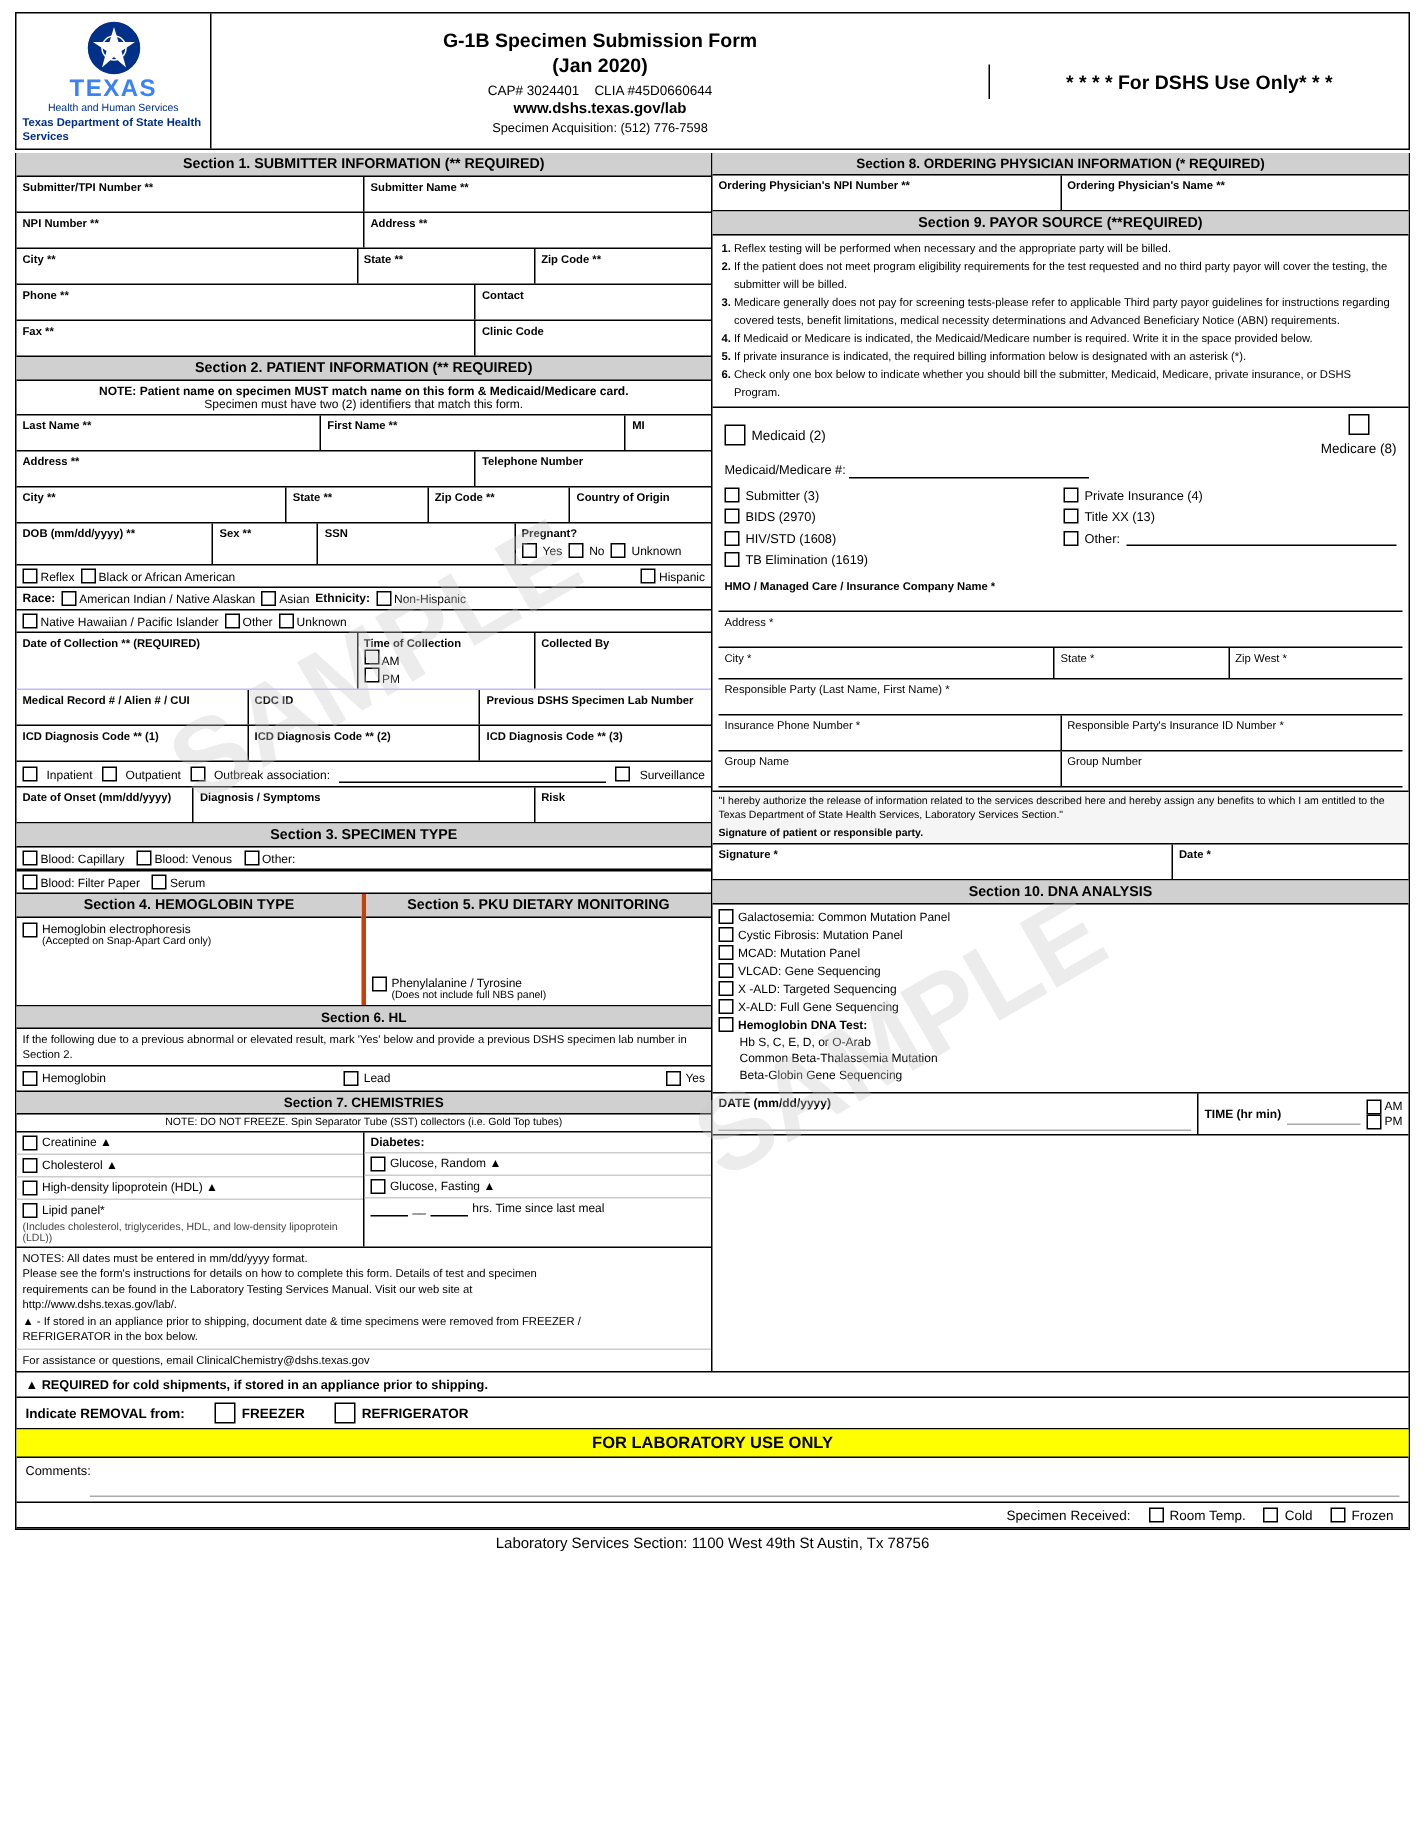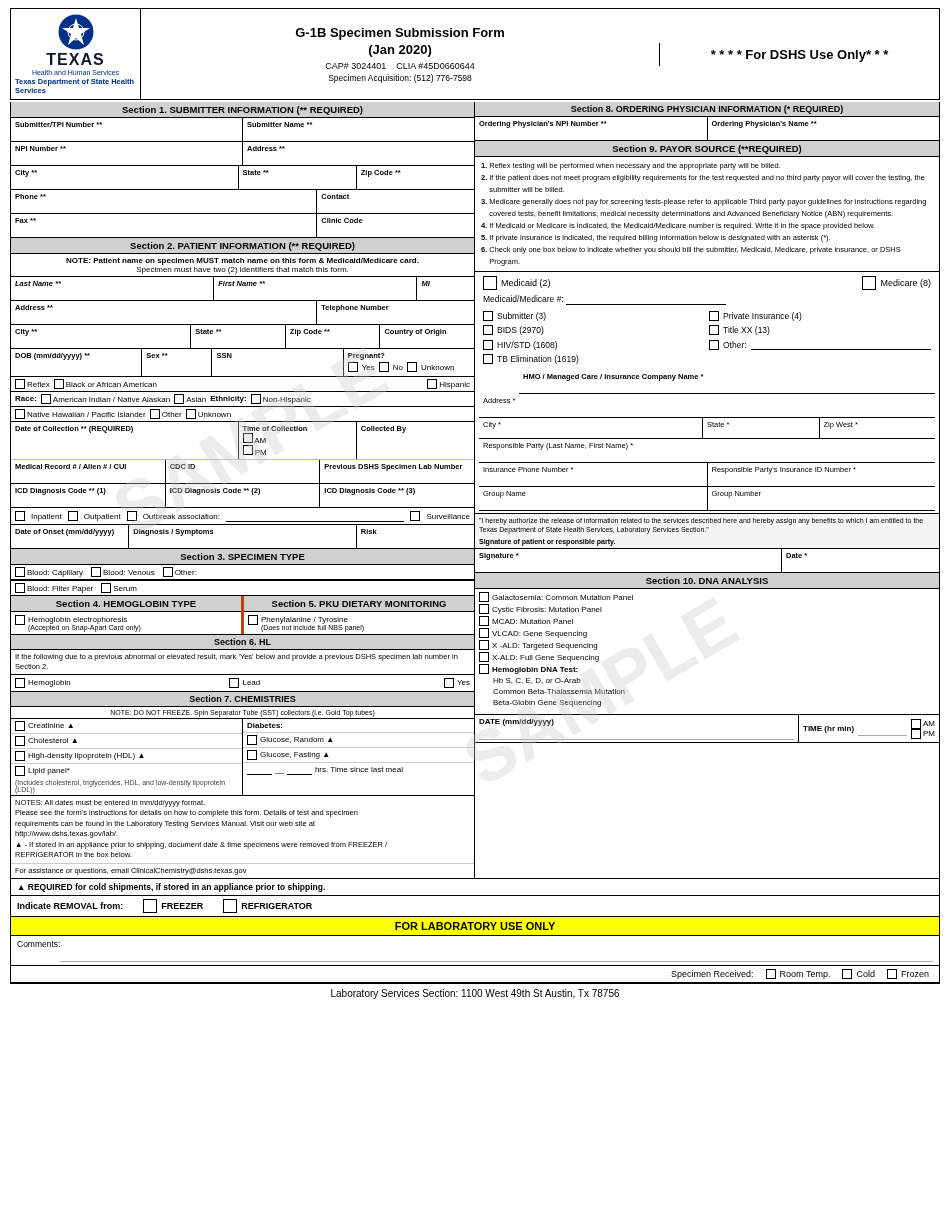--- a/index.html
+++ b/index.html
@@ -33,21 +33,21 @@
       align-items: center;
     }
     .texas-logo {
       display: flex;
       flex-direction: column;
       align-items: center;
     }
     .texas-text {
       font-size: 16px;
       font-weight: bold;
-      color: #0f172a;
+      color: #3b82f6;
       letter-spacing: 1px;
     }
     .hhs-text {
       font-size: 7px;
       color: #003087;
       text-align: center;
       line-height: 1.2;
     }
     .dept-text {
       font-size: 7.5px;
@@ -136,21 +136,20 @@
       text-align: center;
       padding: 2px 4px;
       font-size: 8px;
       border-bottom: 1px solid #000;
     }
     .note-text strong { font-size: 8px; }
     
     .patient-name-row {
       display: flex;
       border-bottom: 1px solid #000;
-      font-style: italic;
     }
     
     .checkbox-item {
       display: flex;
       align-items: center;
       gap: 2px;
       font-size: 8px;
     }
     .cb {
       width: 10px;
@@ -453,20 +452,21 @@
       <div class="dept-text">Texas Department of State
 Health Services</div>
     </div>
     <div class="header-center">
       <div class="form-title">G-1B Specimen Submission Form</div>
       <div class="form-title">(Jan 2020)</div>
       <div class="cap-clia">
         <span>CAP# 3024401</span>&nbsp;&nbsp;&nbsp;
         <span>CLIA #45D0660644</span>
       </div>
+      <div class="website">www.dshs.texas.gov/lab</div>
       <div class="spec-acq">Specimen Acquisition: (512) 776-7598</div>
     </div>
     <div class="header-right">* * * *  For DSHS Use Only* * *</div>
   </div>
 
   <div class="main-grid">
 
     <div class="left-col">
 
       <div class="section-header">Section 1.  SUBMITTER INFORMATION  (** REQUIRED)</div>
@@ -762,21 +762,21 @@
           <div style="padding:3px 4px;font-size:8px;display:flex;align-items:flex-start;gap:3px;">
             <span class="cb"></span>
             <div>
               <div>Hemoglobin electrophoresis</div>
               <div style="font-size:7px;">(Accepted on Snap-Apart Card only)</div>
             </div>
           </div>
         </div>
         <div class="sec45-right">
           <div class="section-header">Section 5.  PKU DIETARY MONITORING</div>
-          <div style="padding:3px 4px;font-size:8px;display:flex;align-items:flex-start;gap:3px;">
+          <div style="padding:3px 4px;font-size:8px;display:flex;align-items:flex-start;gap:3px;margin-top:36px;">
             <span class="cb"></span>
             <div>
               <div>Phenylalanine / Tyrosine</div>
               <div style="font-size:7px;">(Does not include full NBS panel)</div>
             </div>
           </div>
         </div>
       </div>
 
       <div class="sec6">
@@ -904,21 +904,21 @@
           <span>Check only one box below to indicate whether you should bill the submitter, Medicaid, Medicare, private insurance, or DSHS Program.</span>
         </div>
       </div>
 
       <div style="border-top:1px solid #000;padding:4px 8px;">
         <div style="display:flex;justify-content:space-between;align-items:center;margin-bottom:4px;">
           <div style="display:flex;align-items:center;gap:4px;font-size:9px;">
             <span class="cb" style="width:14px;height:14px;"></span>
             <span>Medicaid (2)</span>
           </div>
-          <div style="display:flex;align-items:center;gap:4px;font-size:9px;">
+          <div style="display:flex;align-items:center;gap:4px;font-size:9px;flex-direction:column;">
             <span class="cb" style="width:14px;height:14px;"></span>
             <span>Medicare (8)</span>
           </div>
         </div>
         <div style="font-size:8.5px;margin-bottom:6px;">
           <span>Medicaid/Medicare #:</span>
           <span style="border-bottom:1px solid #000;display:inline-block;width:160px;">&nbsp;</span>
         </div>
 
         <div style="display:grid;grid-template-columns:1fr 1fr;gap:4px;font-size:8.5px;">
@@ -948,21 +948,21 @@
             <span style="border-bottom:1px solid #000;flex:1;">&nbsp;</span>
           </div>
           <div style="display:flex;align-items:center;gap:4px;grid-column:1;">
             <span class="cb"></span>
             <span>TB Elimination (1619)</span>
           </div>
         </div>
       </div>
 
       <div class="hmo-section">
-        <div class="field-row" style="border-bottom:1px solid #000;margin-left:40px;">
+        <div class="field-row" style="border-bottom:1px solid #000;">
           <div class="field" style="border-right:none;">
             <div class="field-label">HMO / Managed Care / Insurance Company Name *</div>
             <div class="field-value"></div>
           </div>
         </div>
         <div class="hmo-field-row">
           <div class="hmo-field">
             <div>Address *</div>
             <div class="field-value"></div>
           </div>

